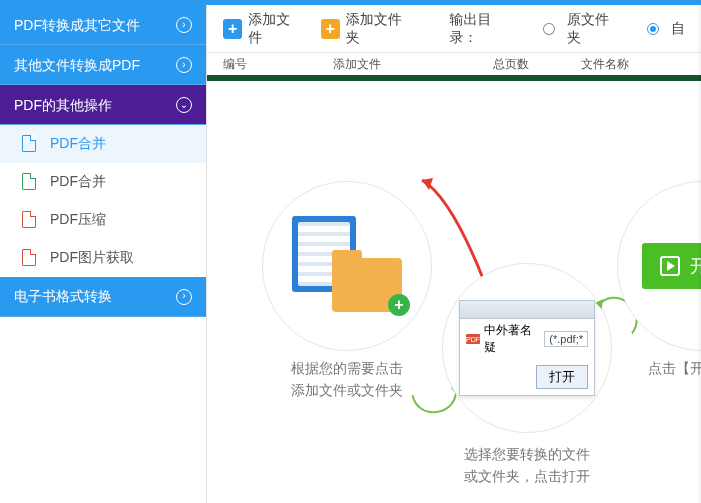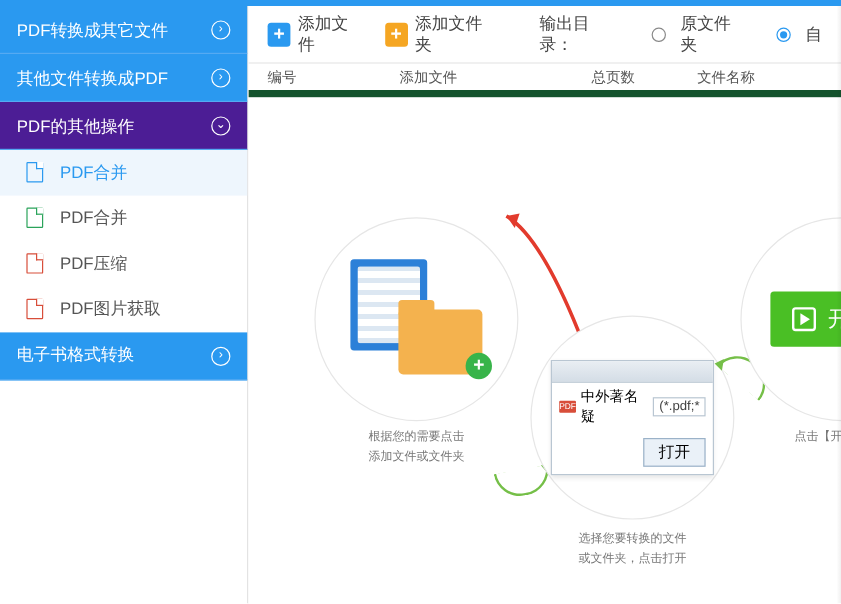--- a/index.html
+++ b/index.html
@@ -141,23 +141,23 @@
   
   .stage{position:absolute;top:90px;left:0;right:0;bottom:0;}
   .circle{
     position:absolute;width:170px;height:170px;border-radius:50%;
     border:1px solid #e6e6e6;background:#fff;
     display:flex;align-items:center;justify-content:center;
   }
   .c1{left:55px;top:86px;}
   .c2{left:235px;top:168px;}
   .c3{left:410px;top:86px;}
-  .cap{position:absolute;color:#777;font-size:10px;text-align:center;line-height:1.6;}
+  .cap{position:absolute;color:#777;font-size:14px;text-align:center;line-height:1.6;}
   .cap1{left:55px;top:262px;width:170px;}
-  .cap2{left:225px;top:348px;width:190px;font-family:Liberation Mono, monospace;}
+  .cap2{left:225px;top:348px;width:190px;}
   .cap3{left:400px;top:262px;width:180px;}
 
   
   .start-btn{
     background:#4abf25;color:#fff;border-radius:3px;
     height:46px;padding:0 18px;display:flex;align-items:center;gap:10px;
     font-size:18px;
   }
   .play{width:20px;height:20px;border:2px solid #fff;border-radius:3px;display:flex;align-items:center;justify-content:center;}
   .play::after{content:"";width:0;height:0;border-left:8px solid #fff;border-top:5px solid transparent;border-bottom:5px solid transparent;margin-left:2px;}

